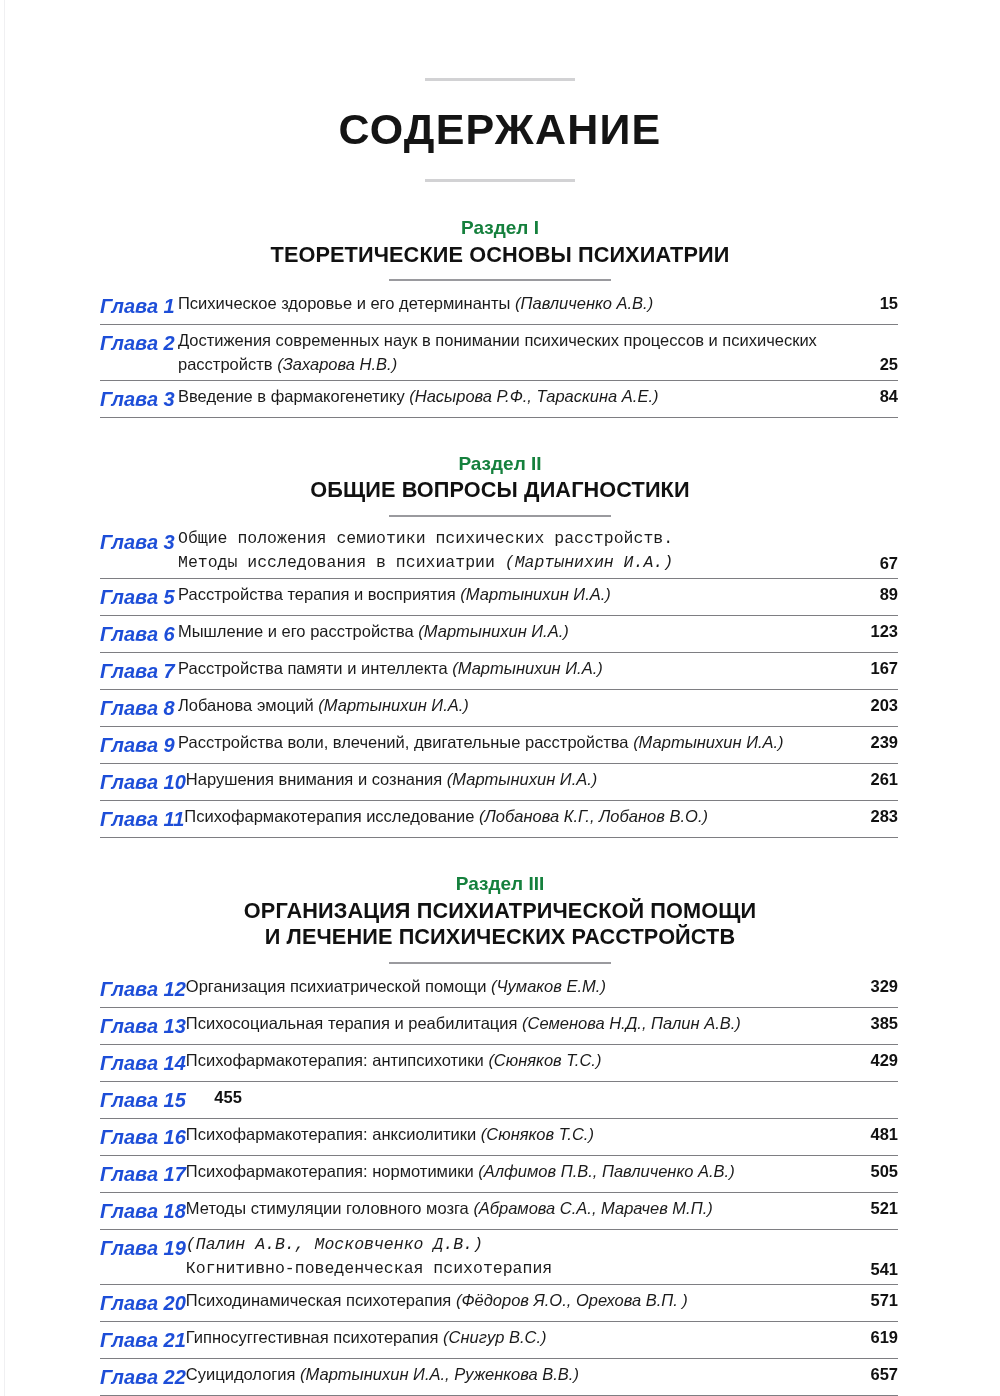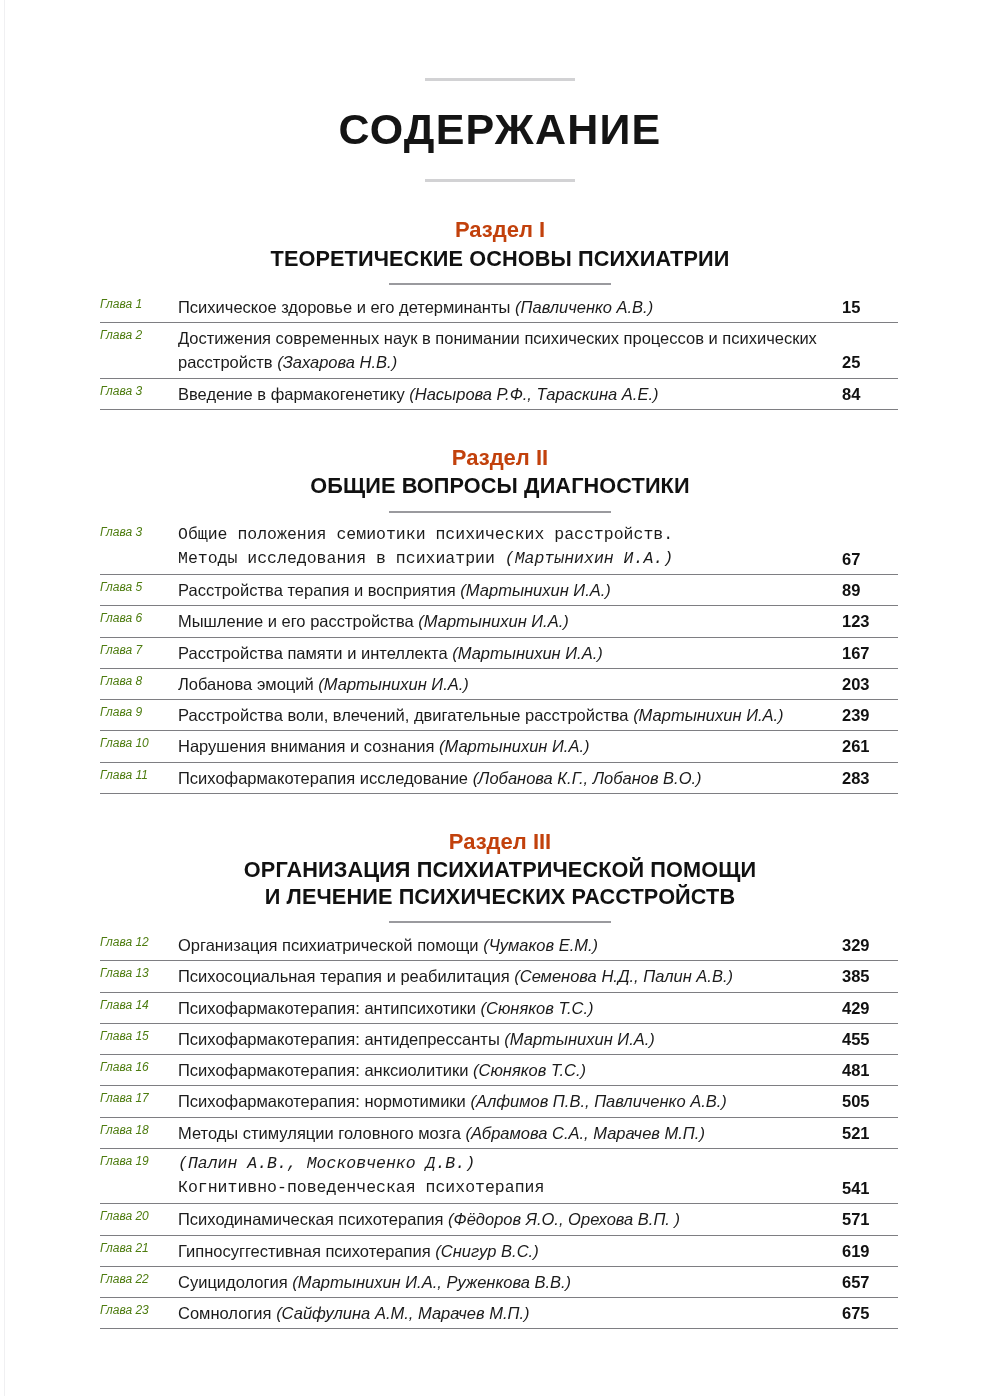--- a/index.html
+++ b/index.html
@@ -60,24 +60,24 @@
     color: #141414;
     white-space: nowrap;
   }
 
   
   .section-head {
     text-align: center;
     margin-top: 34px;
   }
   .section-head .sec-number {
-    font-size: 22px;
+    font-size: 19px;
     font-weight: bold;
     line-height: 1.25;
-    color: #c2410c;
+    color: #15803d;
   }
   .section-head .sec-title {
     font-size: 22.5px;
     font-weight: bold;
     line-height: 1.17;
     letter-spacing: 0.1px;
     color: #111;
     transform: scaleX(0.965);
     transform-origin: center;
     margin-top: 2px;
@@ -95,41 +95,41 @@
   }
   .toc-row {
     display: flex;
     align-items: flex-start;
     border-bottom: 1.4px solid #7e7e82;
     padding: 3px 0 3px 0;
     min-height: 22px;
   }
   .col-chapter {
     flex: 0 0 78px;
-    font-size: 12px;
-    font-weight: normal;
+    font-size: 20px;
+    font-weight: bold;
     font-style: italic;
     line-height: 1.45;
     white-space: nowrap;
-    color: #4d7c0f;
+    color: #1d4ed8;
     padding-top: 1px;
   }
   .col-title {
     flex: 1 1 auto;
     font-size: 16.5px;
     line-height: 1.47;
     color: #1b1b1b;
     padding-right: 8px;
   }
   .col-title .authors {
     font-style: italic;
   }
   .col-page {
     flex: 0 0 56px;
-    text-align: left;
+    text-align: right;
     font-size: 16.5px;
     font-weight: bold;
     color: #111;
     align-self: flex-end;
     line-height: 1.47;
     white-space: nowrap;
   }
   .toc-row.single .col-page { align-self: flex-start; }
 
   .line2 { display: block; font-family: Liberation Mono, monospace; }
@@ -240,21 +240,20 @@
             <div class="col-title"><span>Психосоциальная терапия и реабилитация</span> <span class="authors">(Семенова Н.Д., Палин А.В.)</span></div>
             <div class="col-page">385</div>
           </div>
           <div class="toc-row single">
             <div class="col-chapter">Глава 14</div>
             <div class="col-title"><span>Психофармакотерапия: антипсихотики</span> <span class="authors">(Сюняков Т.С.)</span></div>
             <div class="col-page">429</div>
           </div>
           <div class="toc-row single">
             <div class="col-chapter">Глава 15</div>
-            <div class="col-title"><span>Психофармакотерапия: антидепрессанты</span> <span class="authors">(Мартынихин И.А.)</span></div>
             <div class="col-page">455</div>
           </div>
           <div class="toc-row single">
             <div class="col-chapter">Глава 16</div>
             <div class="col-title"><span>Психофармакотерапия: анксиолитики</span> <span class="authors">(Сюняков Т.С.)</span></div>
             <div class="col-page">481</div>
           </div>
           <div class="toc-row single">
             <div class="col-chapter">Глава 17</div>
             <div class="col-title"><span>Психофармакотерапия: нормотимики</span> <span class="authors">(Алфимов П.В., Павличенко А.В.)</span></div>

